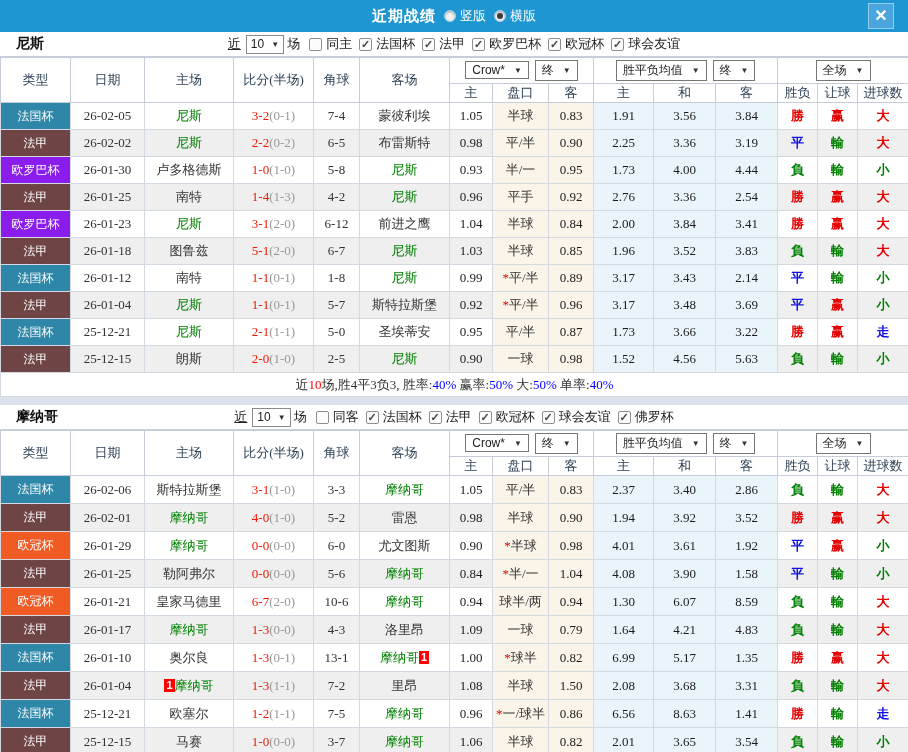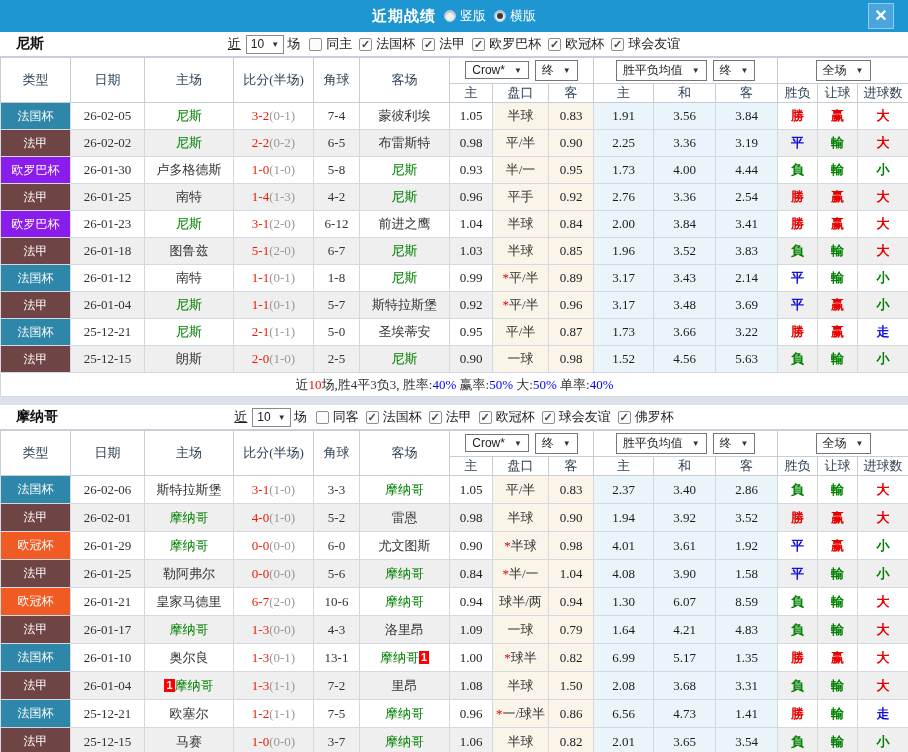--- a/index.html
+++ b/index.html
@@ -580,21 +580,21 @@
             <td class="type" style="background: rgb(46, 134, 168);">法国杯</td>
             <td class="plain">25-12-21</td>
             <td class="plain"><span>欧塞尔</span></td>
             <td class="plain"><span class="score-main">1-2</span><span class="score-half">(1-1)</span></td>
             <td class="plain">7-5</td>
             <td class="plain"><span class="team-green">摩纳哥</span></td>
             <td class="plain odds">0.96</td>
             <td class="cream"><span class="star">*</span><span>一/球半</span></td>
             <td class="cream odds">0.86</td>
             <td class="avg odds">6.56</td>
-            <td class="avg odds">4.73</td>
+            <td class="avg odds">8.63</td>
             <td class="avg odds">1.41</td>
             <td class="plain outcome" style="color: rgb(230, 0, 0);">勝</td>
             <td class="plain outcome" style="color: rgb(0, 128, 0);">輸</td>
             <td class="plain outcome" style="color: rgb(16, 16, 224);">走</td>
           </tr>
           <tr class="match even">
             <td class="type" style="background: rgb(111, 68, 68);">法甲</td>
             <td class="plain">25-12-15</td>
             <td class="plain"><span>马赛</span></td>
             <td class="plain"><span class="score-main">1-0</span><span class="score-half">(0-0)</span></td>

